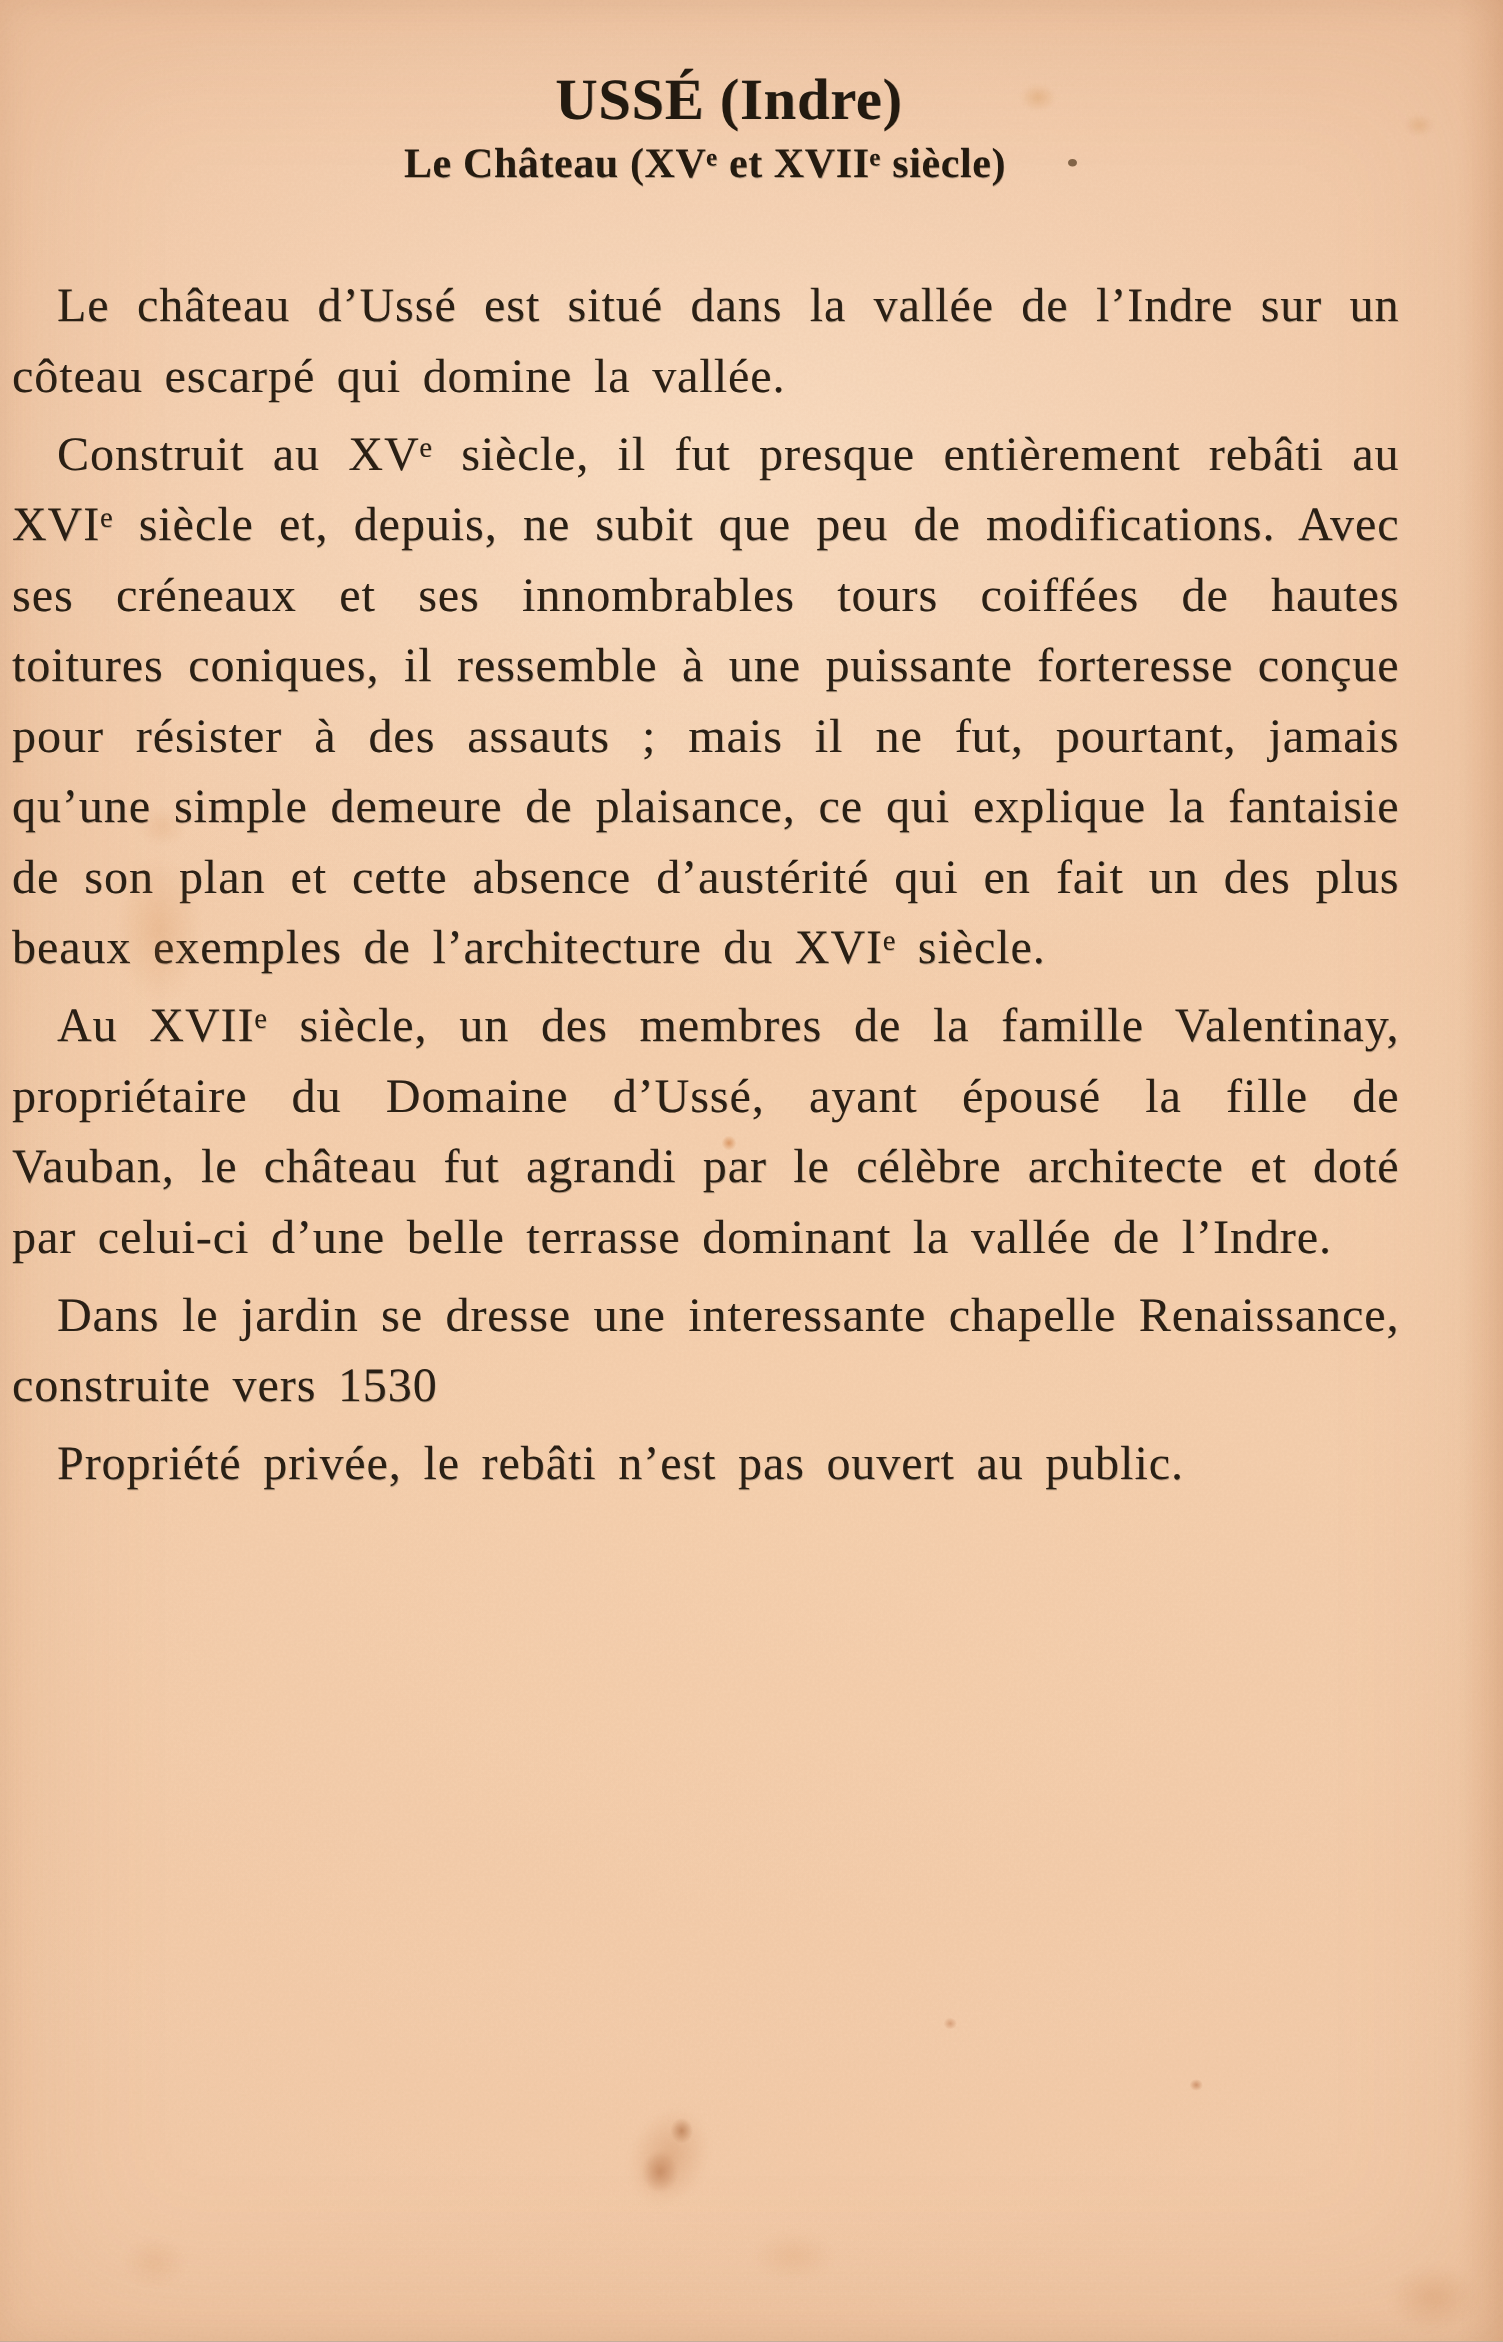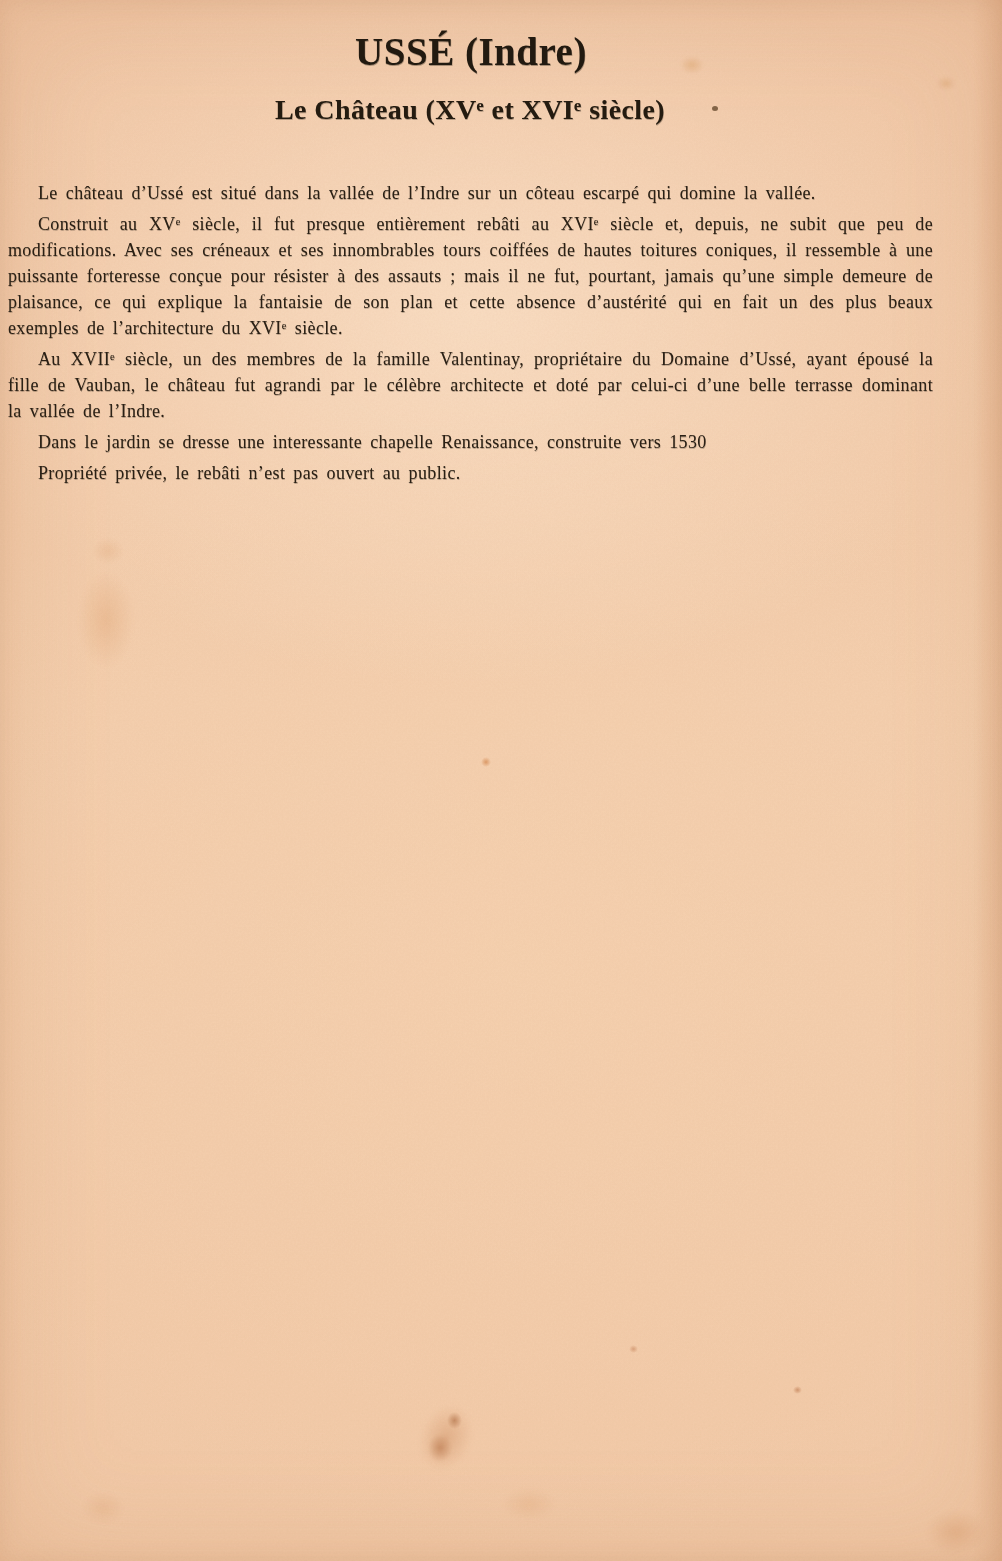--- a/index.html
+++ b/index.html
@@ -28,21 +28,21 @@
     inset: 0;
     opacity: 0.15;
     mix-blend-mode: multiply;
     pointer-events: none;
   }
   .page-title {
     position: absolute;
     top: 28px;
     left: 0;
     width: 940px;
-    margin: 1px;
+    margin: 16px;
     text-align: center;
     font-size: 39px;
     font-weight: bold;
     letter-spacing: 0.5px;
     color: #221a10;
     text-shadow: 0.5px 0.6px 0 rgba(34,26,16,0.35);
   }
   .page-subtitle {
     position: absolute;
     top: 94px;
@@ -59,22 +59,22 @@
   .body-text {
     position: absolute;
     top: 180px;
     left: 8px;
     width: 925px;
   }
   .body-text p {
     margin: 0 0 5px 0;
     text-indent: 30px;
     text-align: justify;
-    font-size: 18px;
-    line-height: 26px;
+    font-size: 32px;
+    line-height: 47px;
     word-spacing: 0.18em;
     letter-spacing: 0.02em;
     color: #2a2015;
     text-shadow: 0.4px 0.5px 0 rgba(42,32,21,0.28);
   }
   .stain {
     position: absolute;
     border-radius: 50%;
     pointer-events: none;
   }
@@ -108,21 +108,21 @@
 
   <svg class="grain" width="1002" height="1561" xmlns="http://www.w3.org/2000/svg" aria-hidden="true">
     <filter id="grain-f">
       <feTurbulence type="fractalNoise" baseFrequency="0.55" numOctaves="2" stitchTiles="stitch"></feTurbulence>
       <feColorMatrix type="matrix" values="0 0 0 0 0.55  0 0 0 0 0.38  0 0 0 0 0.24  0 0 0 0.5 0"></feColorMatrix>
     </filter>
     <rect width="1002" height="1561" filter="url(#grain-f)"></rect>
   </svg>
 
   <h1 class="page-title">USSÉ (Indre)</h1>
-  <h2 class="page-subtitle">Le Château (XVᵉ et XVIᵉ siècle)</h2>
+  <h2 class="page-subtitle">Le Château (XVᵉ et XVIIᵉ siècle)</h2>
 
   <section class="body-text">
     <p>Le château d’Ussé est situé dans la vallée de l’Indre sur un côteau escarpé qui domine la vallée.</p>
     <p>Construit au XVᵉ siècle, il fut presque entièrement rebâti au XVIᵉ siècle et, depuis, ne subit que peu de modifications. Avec ses créneaux et ses innombrables tours coiffées de hautes toitures coniques, il ressemble à une puissante forteresse conçue pour résister à des assauts ; mais il ne fut, pourtant, jamais qu’une simple demeure de plaisance, ce qui explique la fantaisie de son plan et cette absence d’austérité qui en fait un des plus beaux exemples de l’architecture du XVIᵉ siècle.</p>
     <p>Au XVIIᵉ siècle, un des membres de la famille Valentinay, propriétaire du Domaine d’Ussé, ayant épousé la fille de Vauban, le château fut agrandi par le célèbre architecte et doté par celui-ci d’une belle terrasse dominant la vallée de l’Indre.</p>
     <p>Dans le jardin se dresse une interessante chapelle Renaissance, construite vers 1530</p>
     <p>Propriété privée, le rebâti n’est pas ouvert au public.</p>
   </section>
 
   <div class="stain s-title-dot"></div>

